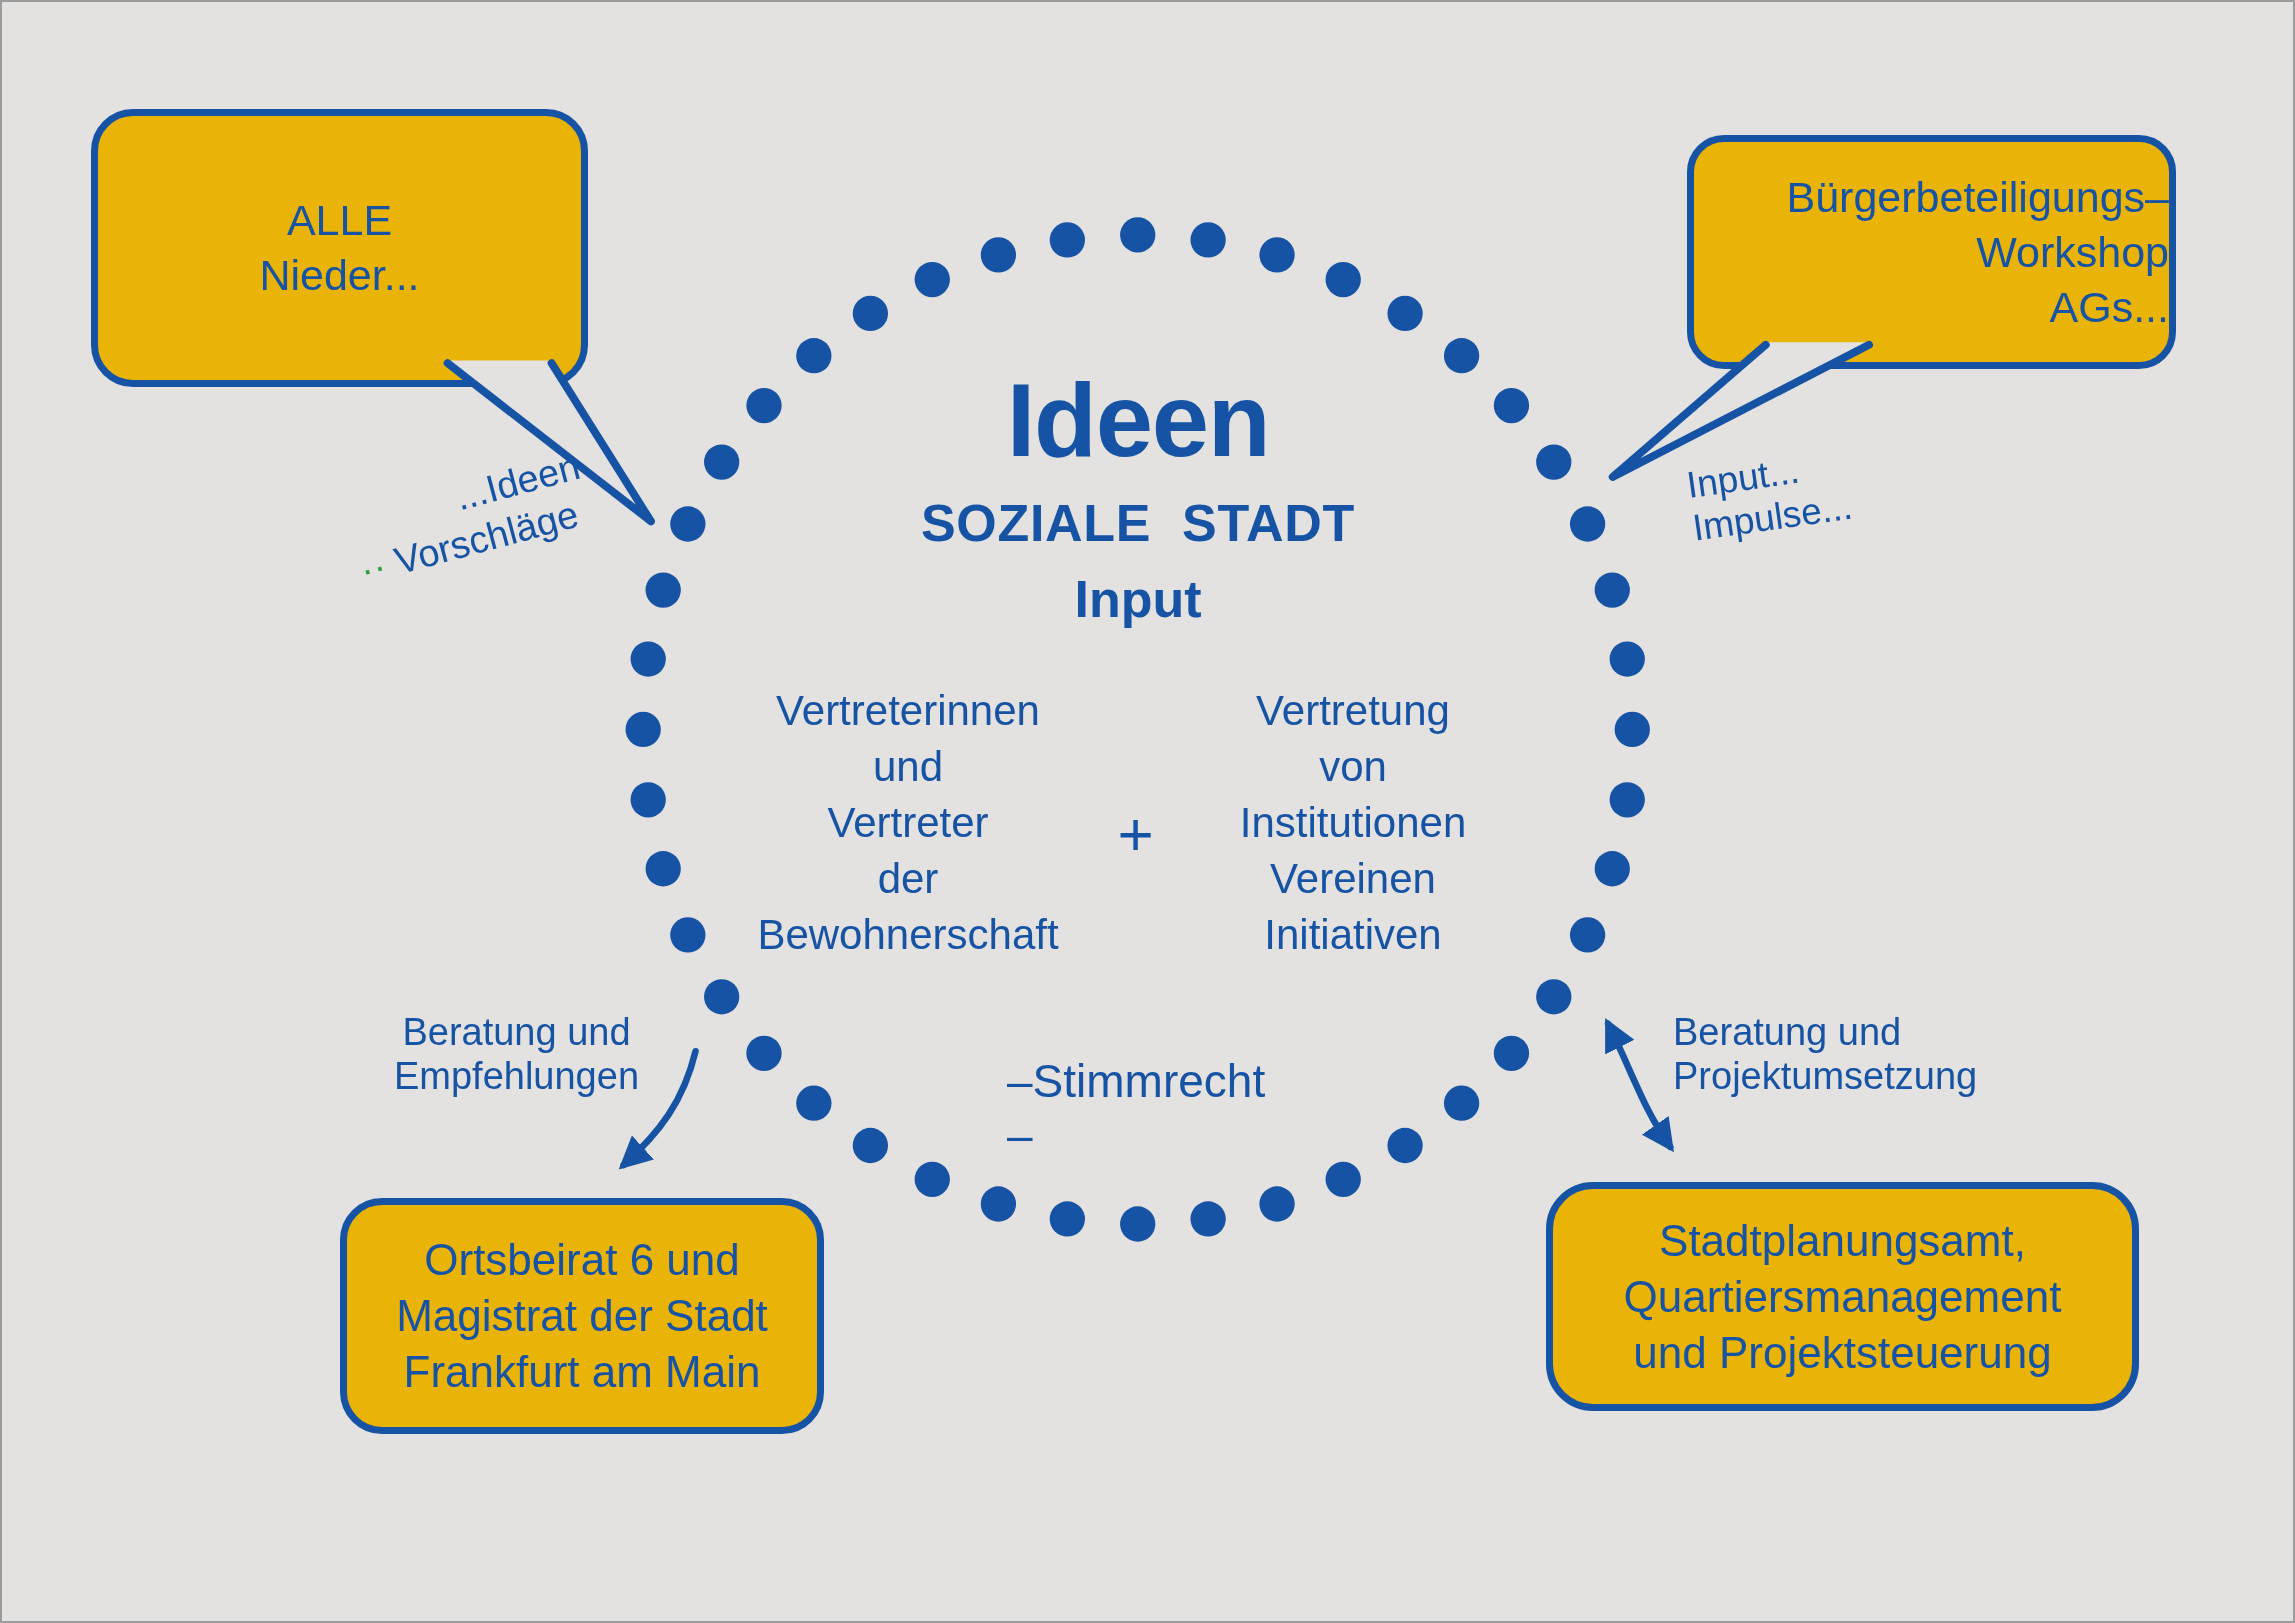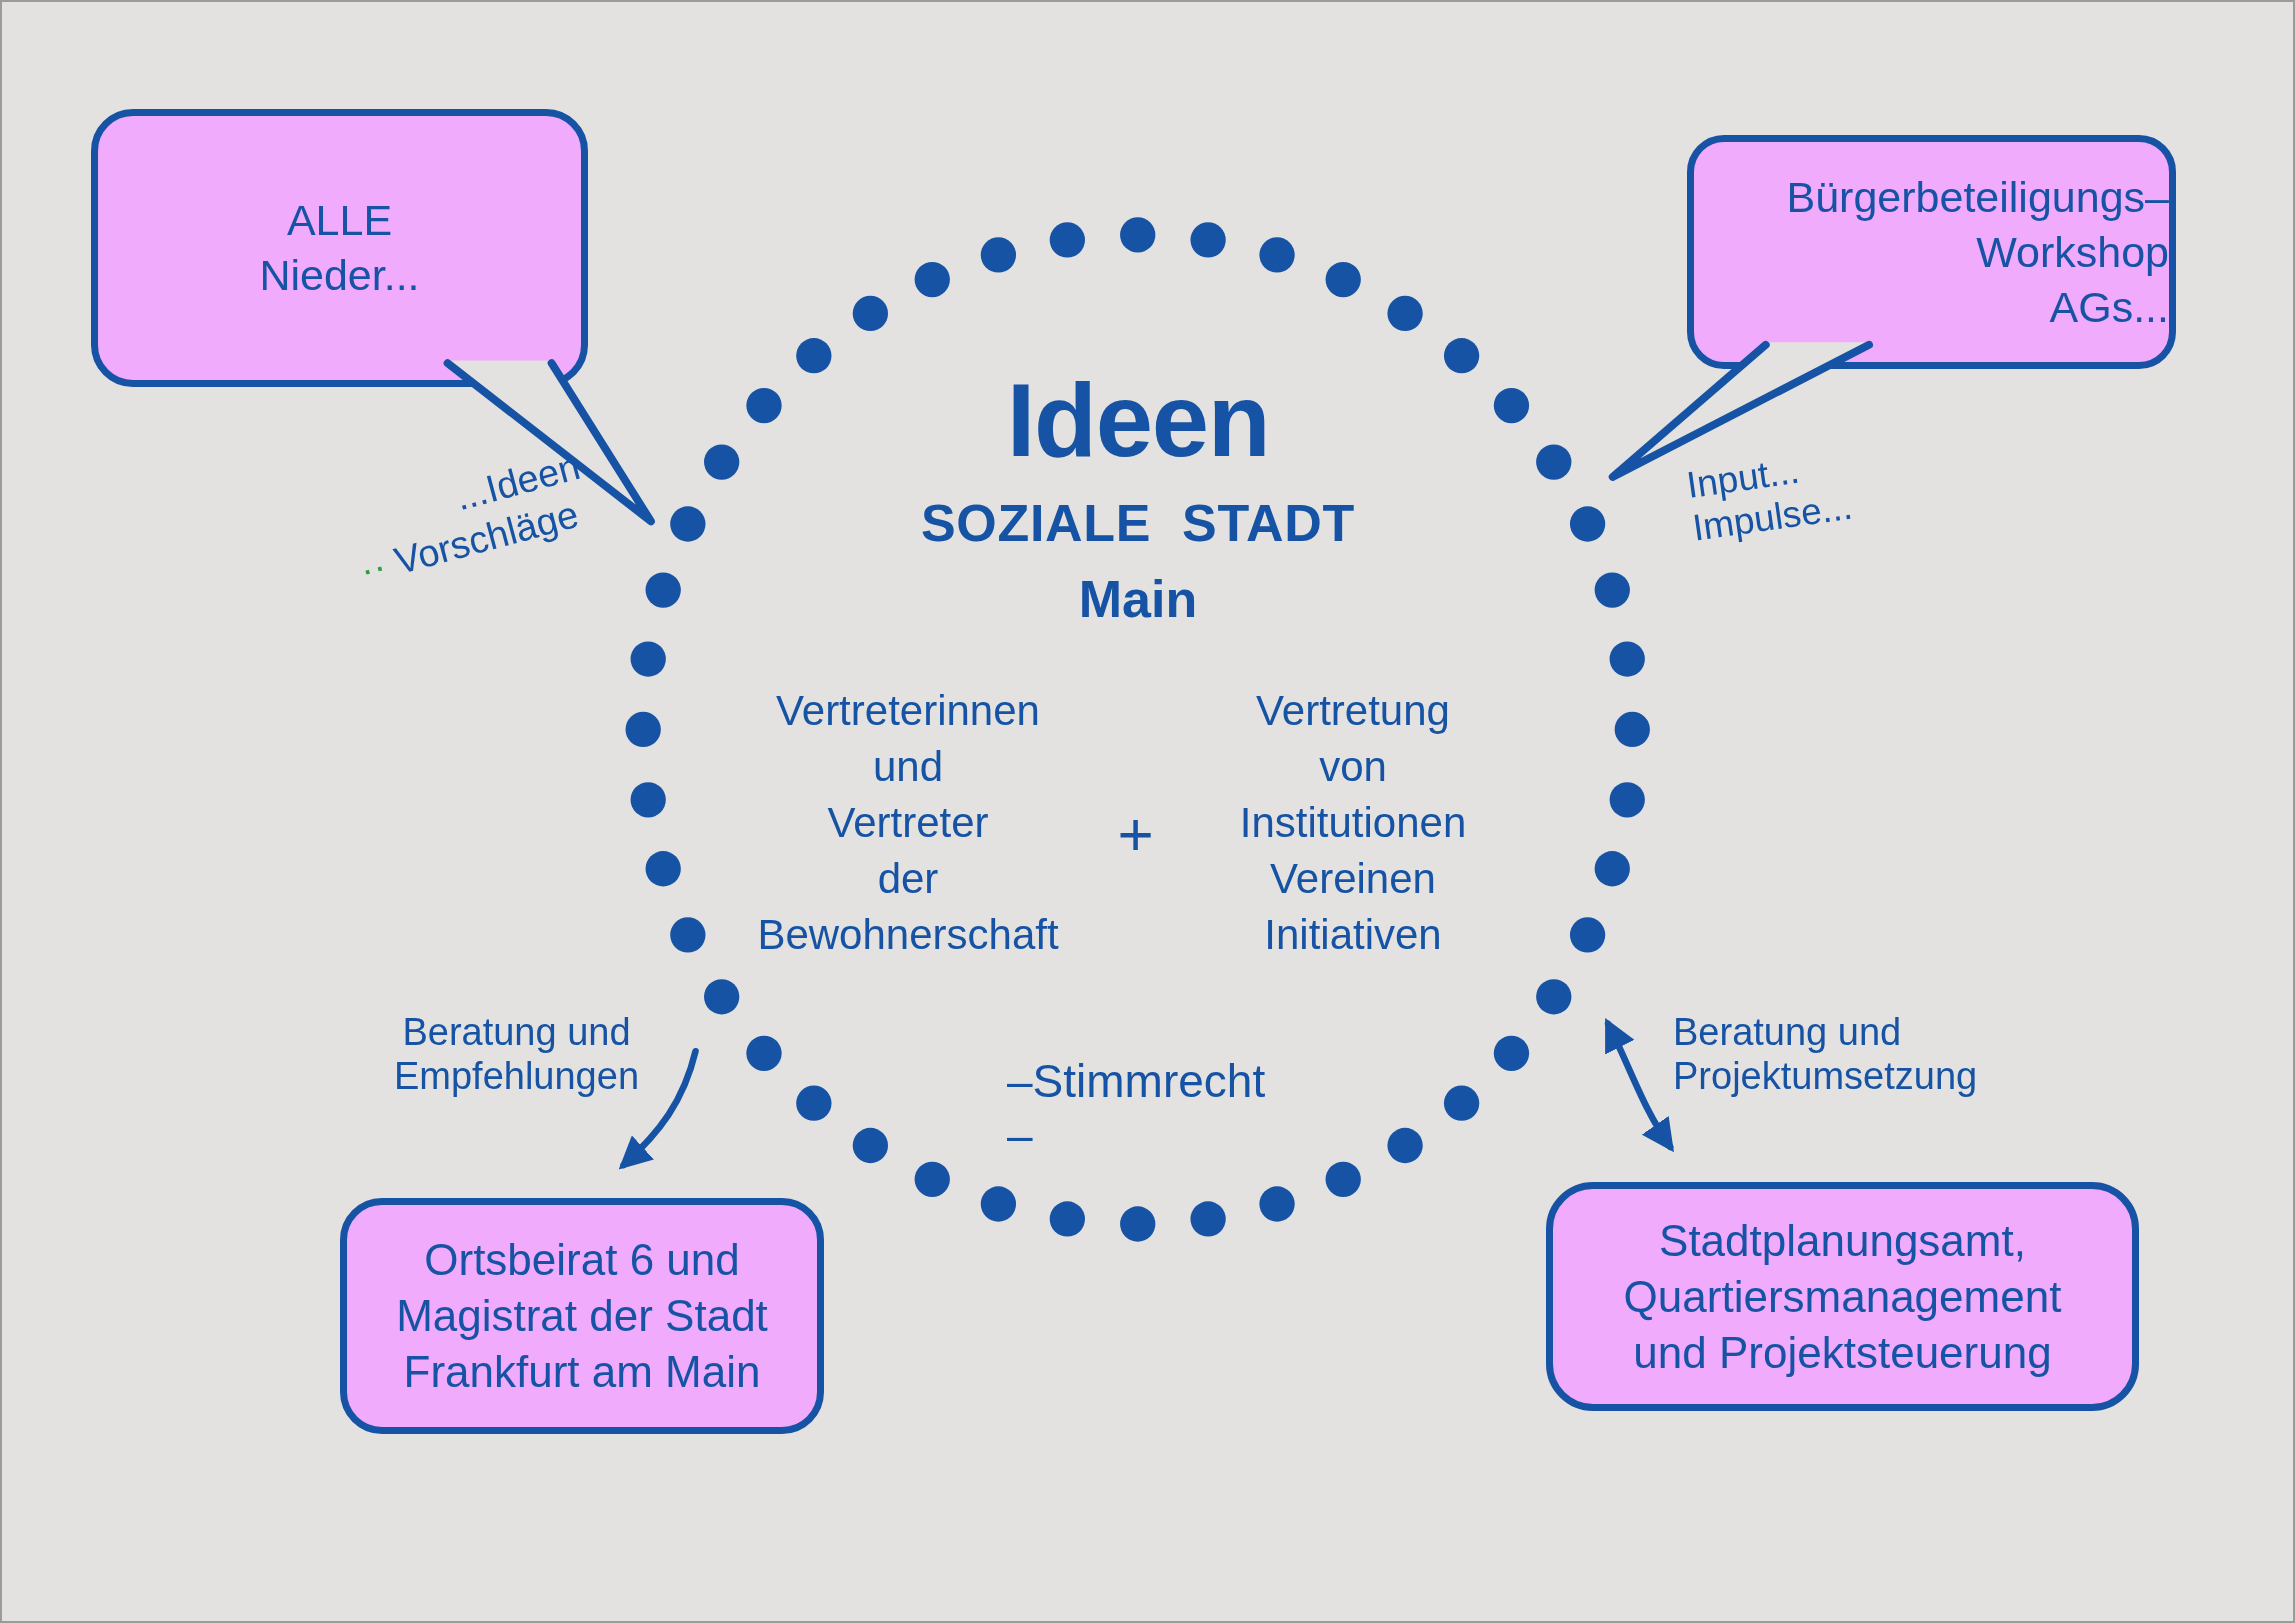--- a/index.html
+++ b/index.html
@@ -20,21 +20,21 @@
   .sub2{top:567px;font-size:52px;font-weight:600;}
   .col{position:absolute;top:681px;width:458px;text-align:center;font-size:42px;font-weight:500;line-height:56px;z-index:1;}
   .col-left{left:677px;}   
   .col-right{left:1122px;}  
   .plus{position:absolute;left:1094px;top:796px;width:79px;text-align:center;font-size:62px;font-weight:500;z-index:1;}
   .voting{position:absolute;left:1005px;top:1052px;width:281px;text-align:left;font-size:46px;font-weight:500;z-index:1;}
   
   .bubble,.box{
     position:absolute;
     border:7.9px solid #1653a5;
-    background:#f0abfc;
+    background:#eab308;
     display:flex;flex-direction:column;justify-content:center;align-items:center;
     text-align:center;font-weight:500;z-index:2;
   }
   .bubble-tl{left:89px;top:107px;width:483px;height:264px;border-radius:42px;font-size:43px;line-height:55px;}
   .bubble-tr{left:1685px;top:133px;width:475px;height:220px;border-radius:37px;font-size:43px;line-height:55px;align-items:flex-end;}
   .box-bl{left:338px;top:1196px;width:470px;height:222px;border-radius:42px;font-size:44px;line-height:56px;}
   .box-br{left:1544px;top:1180px;width:579px;height:215px;border-radius:47px;font-size:44px;line-height:56px;}
   
   .label{position:absolute;font-size:38px;line-height:44px;font-weight:500;z-index:2;}
   .label-left{left:351px;top:1008px;width:327px;text-align:center;}
@@ -47,21 +47,21 @@
   
   #overlay{position:absolute;left:0;top:0;width:2295px;height:1623px;z-index:3;pointer-events:none;}
 </style>
 </head>
 <body>
 
 <div id="canvas">
 
   <div class="center-text title">Ideen</div>
   <div class="center-text sub1">SOZIALE STADT</div>
-  <div class="center-text sub2">Main</div>
+  <div class="center-text sub2">Input</div>
 
   <div class="col col-left">
     <div>Vertreterinnen</div>
     <div>und</div>
     <div>Vertreter</div>
     <div>der</div>
     <div>Bewohnerschaft</div>
   </div>
 
   <div class="plus">+</div>

